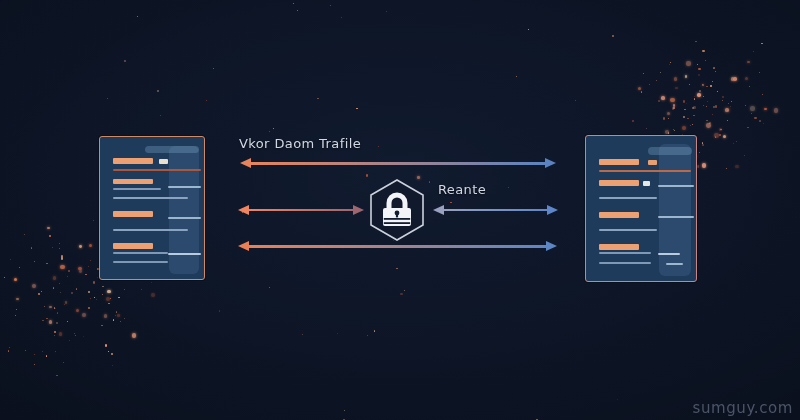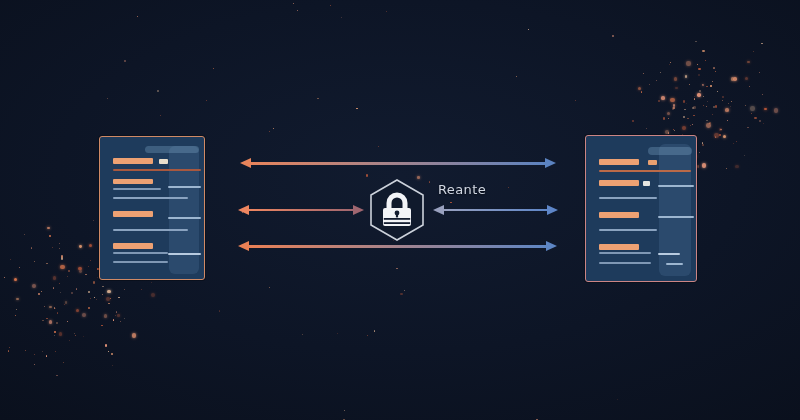--- a/index.html
+++ b/index.html
@@ -368,15 +368,17 @@
     <g>
       <path d="M24,35 L24,29 A8,8 0 0 1 40,29 L40,35" fill="none" stroke="#f2f4f7" stroke-width="5"></path>
       <rect x="18" y="34" width="28" height="18" rx="2" fill="#f2f4f7"></rect>
       <rect x="18.8" y="44" width="26.4" height="1.8" fill="#131d30"></rect>
       <rect x="18.8" y="48.2" width="26.4" height="1.8" fill="#131d30"></rect>
       <circle cx="32" cy="39" r="2.4" fill="#131d30"></circle>
       <rect x="30.9" y="40" width="2.2" height="3.4" fill="#131d30"></rect>
     </g>
   </svg>
 
+  <div class="label" id="label-top">Vkor Daom Trafile</div>
   <div class="label" id="label-middle">Reante</div>
 
+  <div class="watermark">sumguy.com</div>
 </div>
 
 </body></html>

